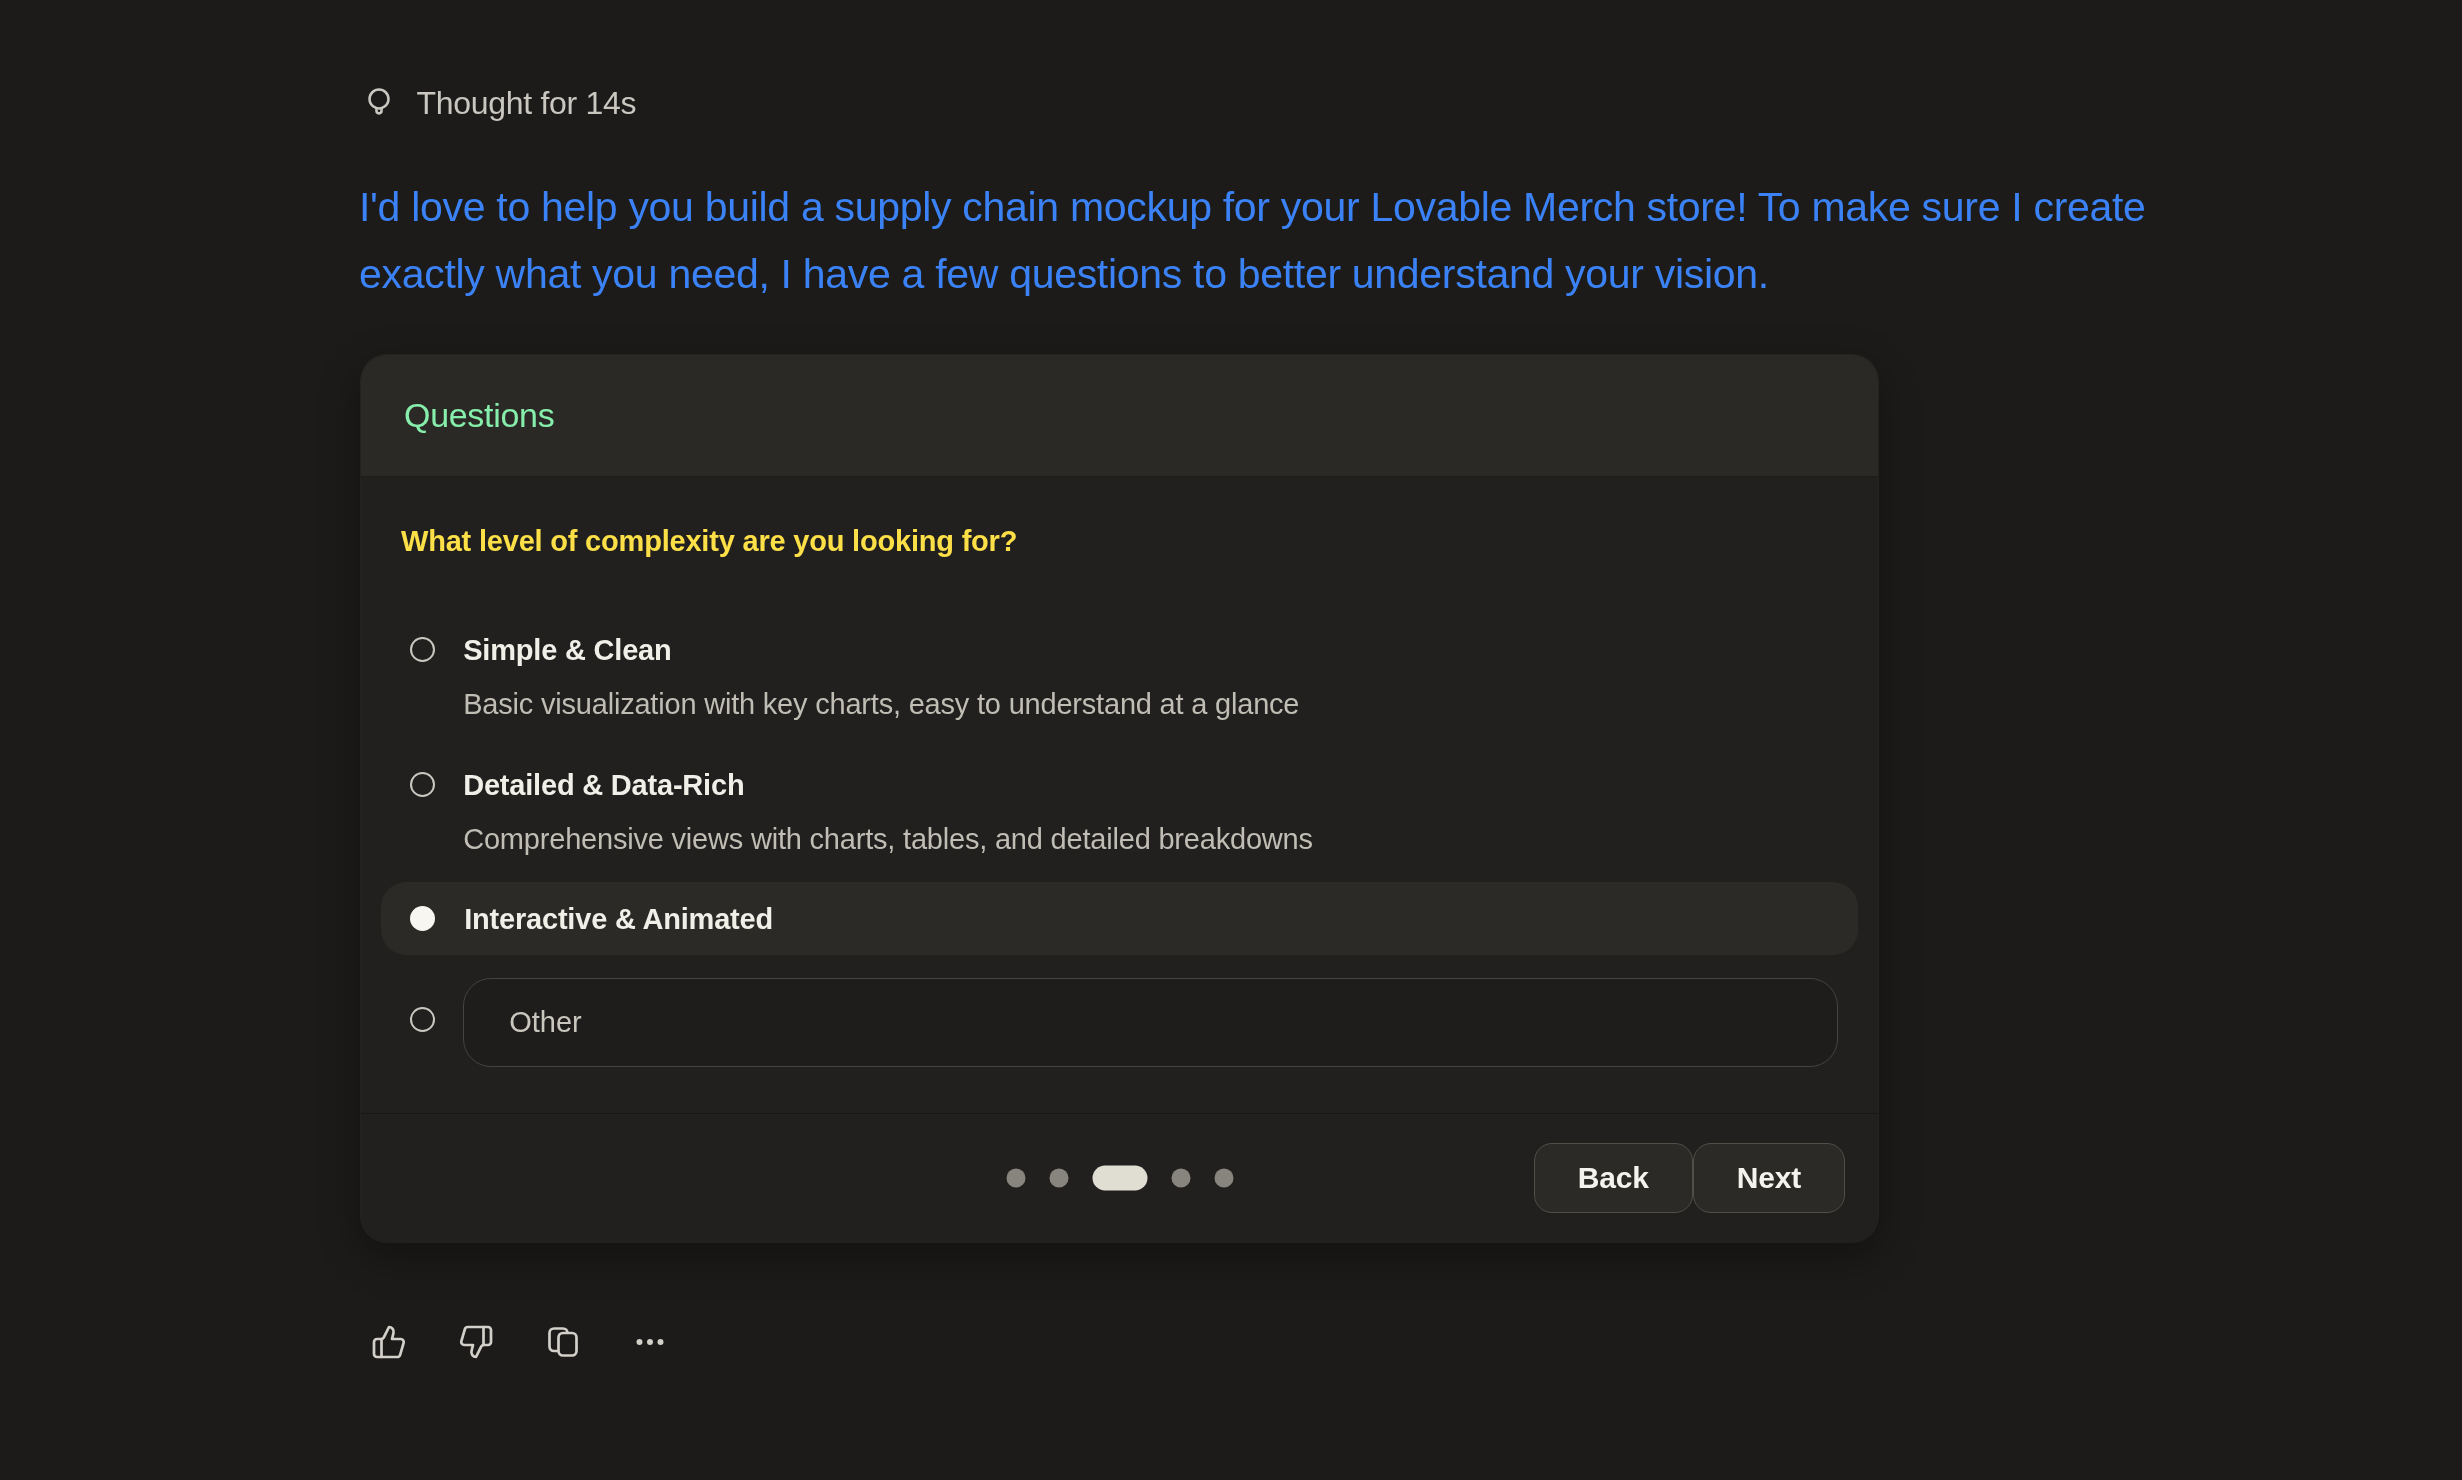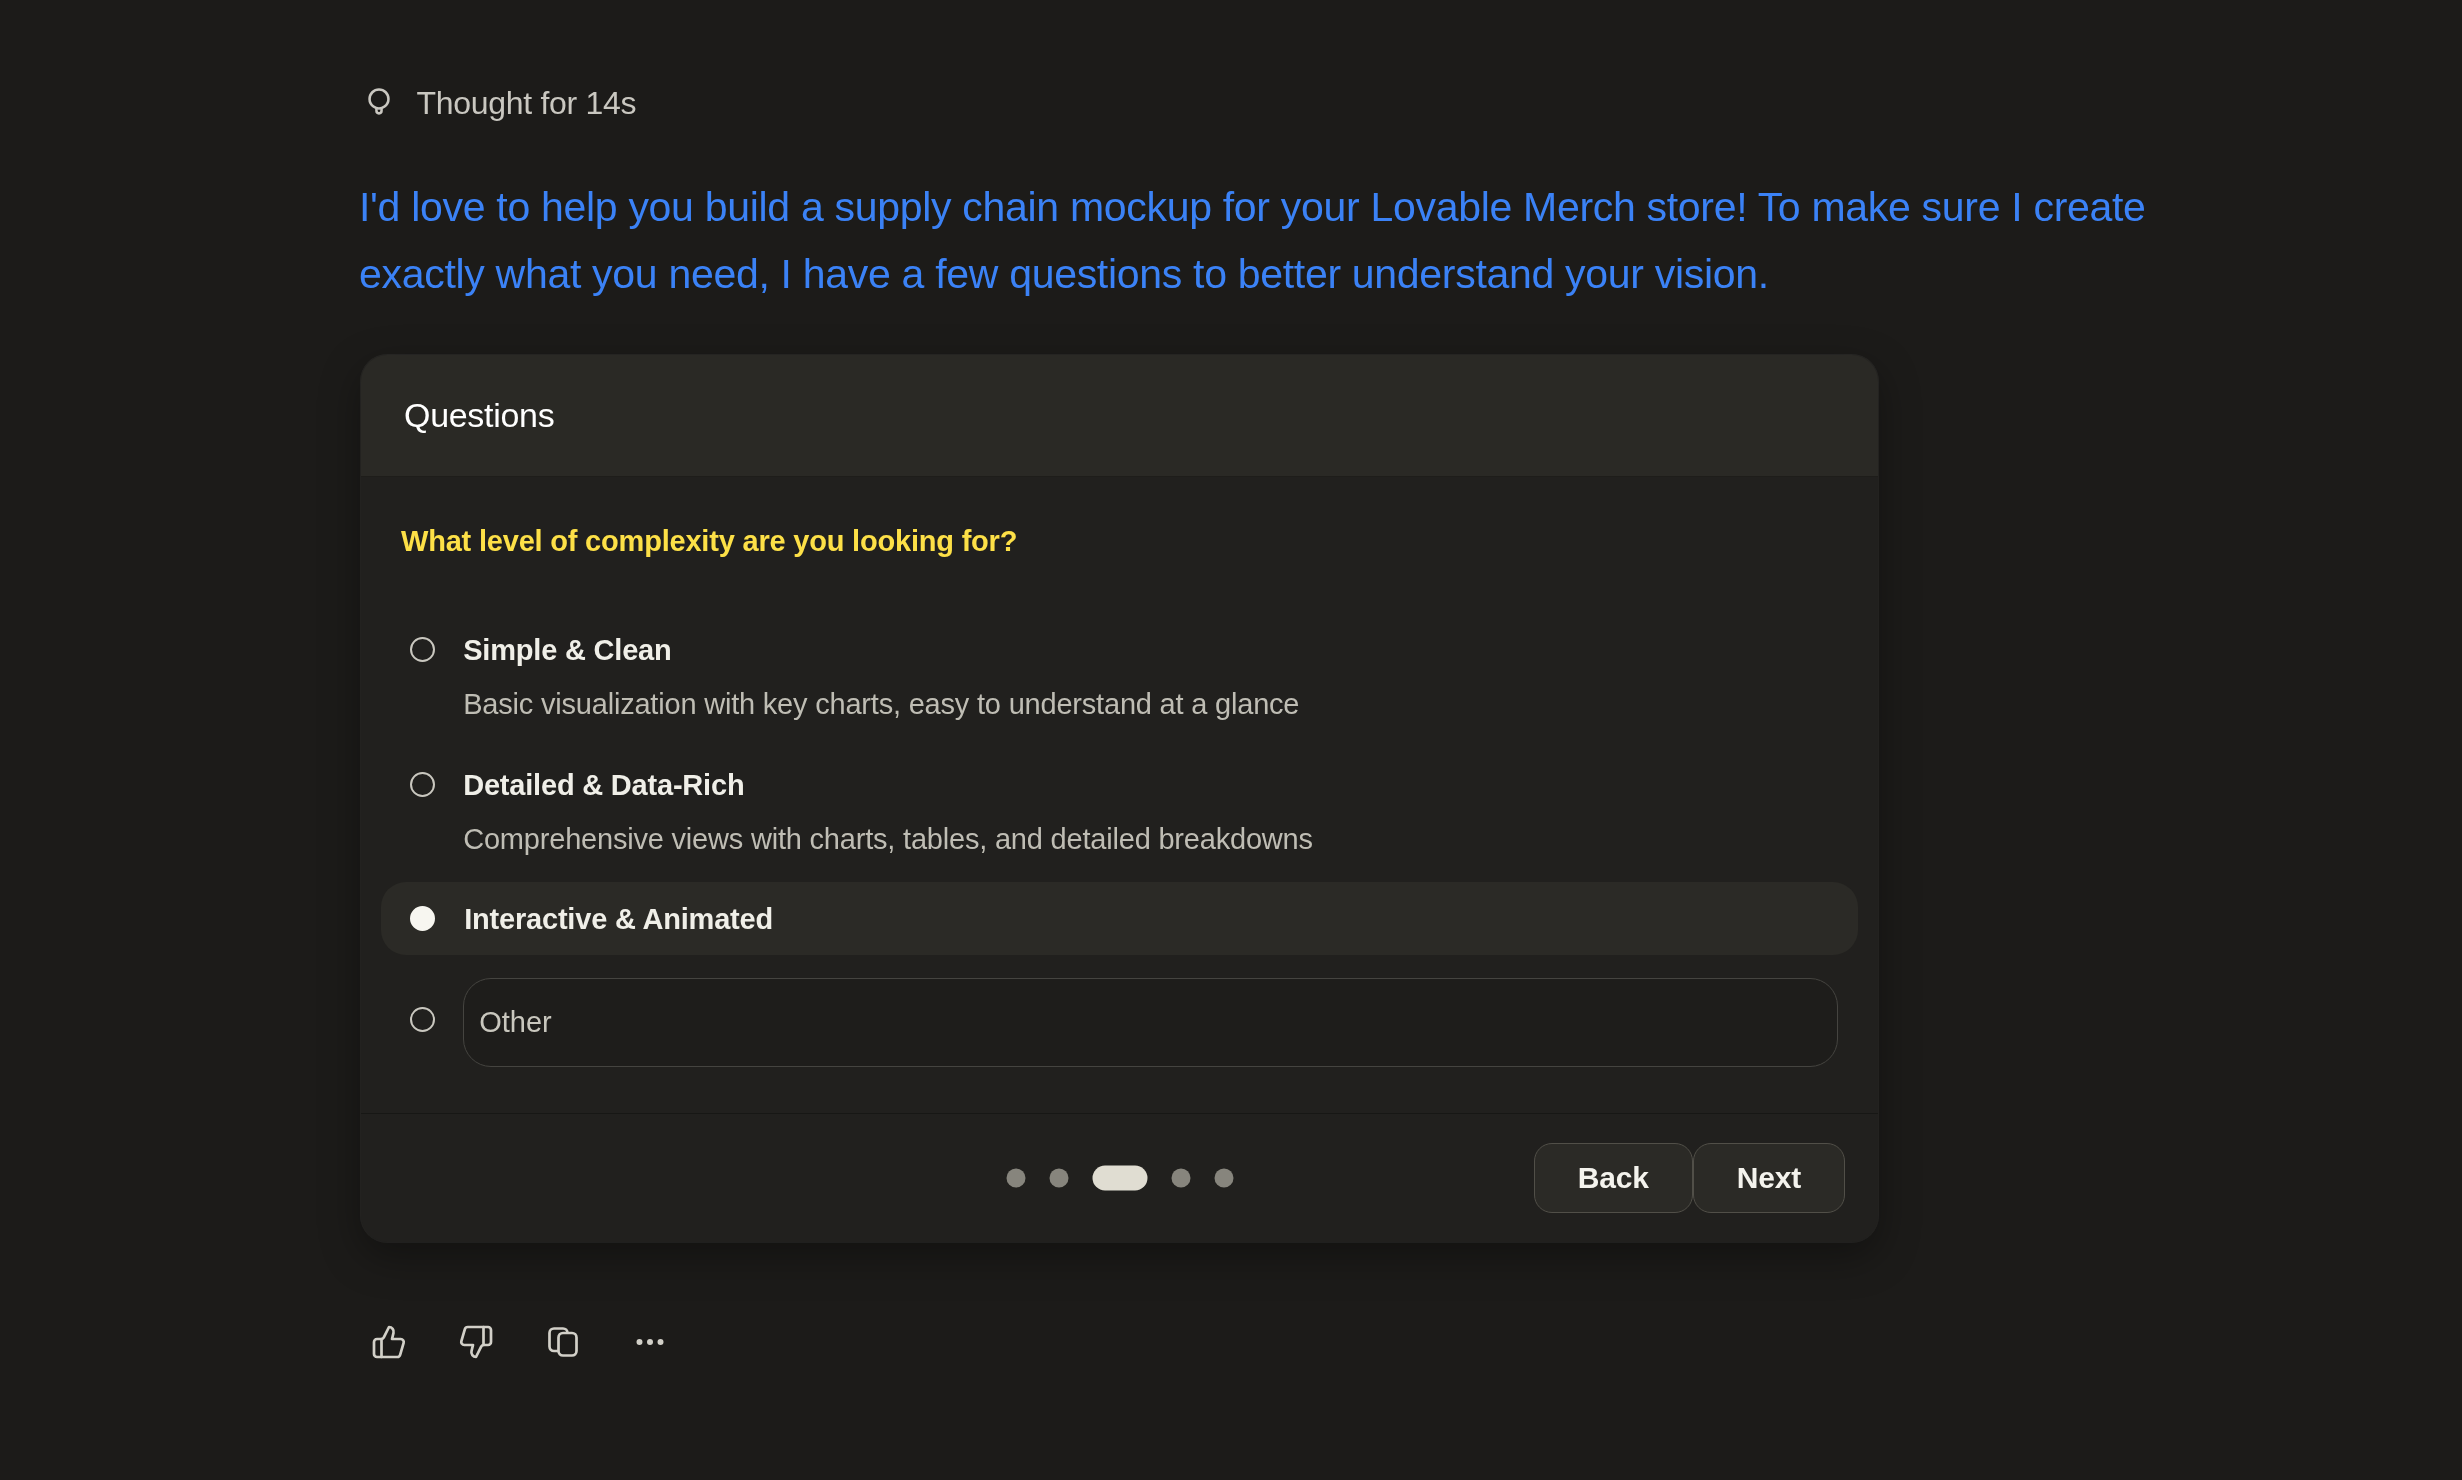--- a/index.html
+++ b/index.html
@@ -30,21 +30,21 @@
   .card {
     position:absolute; left:361px; top:355px; width:1517px;
     background:#21201e; border-radius:26.4px;
     box-shadow:0 0 0 1.1px rgba(255,255,255,0.055), 0 14px 40px rgba(0,0,0,0.35);
   }
   .card-header {
     height:122px; background:#2a2925; border-radius:26.4px 26.4px 0 0;
     display:flex; align-items:center; padding:0 43px;
     border-bottom:1.1px solid rgba(0,0,0,0.28);
   }
-  .card-title { font-size:34px; font-weight:500; color:#ffffff; letter-spacing:-0.3px; }
+  .card-title { font-size:34px; font-weight:500; color:#86efac; letter-spacing:-0.3px; }
 
   .card-body { padding:46px 40px 45px; }
   .question { font-size:29px; font-weight:700; color:#fde047; line-height:36px; letter-spacing:-0.2px; }
 
   .option {
     display:flex; gap:28px; align-items:flex-start;
     margin:43px -20px 0; padding:1.1px 20px; border-radius:25px; cursor:pointer;
   }
   .option.first { margin-top:72px; }
   .option.selected {
@@ -60,21 +60,21 @@
   .option.selected .radio { background:#f7f6f0; border-color:#f7f6f0; }
   .option.other-row .radio { margin-top:29px; }
 
   .opt-text { flex:1; }
   .opt-label { font-size:29px; font-weight:700; color:#f0efe8; line-height:36px; letter-spacing:-0.2px; }
   .opt-desc  { font-size:29px; font-weight:400; color:#bfbdb4; line-height:36px; margin-top:18px; letter-spacing:-0.2px; }
 
   .other-input {
     flex:1; height:89px; border-radius:28px;
     border:1.7px solid #454440; background:#1e1d1b;
-    color:#e6e4dc; font-size:29px; padding:0 15px; outline:none;
+    color:#e6e4dc; font-size:29px; padding:0 45px; outline:none;
     font-family:"Liberation Sans","DejaVu Sans",sans-serif;
   }
   .other-input::placeholder { color:#c9c7be; opacity:1; }
 
   .card-footer {
     position:relative; display:flex; align-items:center; justify-content:flex-end;
     padding:29px 33px; border-top:1.1px solid rgba(0,0,0,0.28);
   }
   .nav-btn {
     height:70px; padding:0 43px; border-radius:18px;

